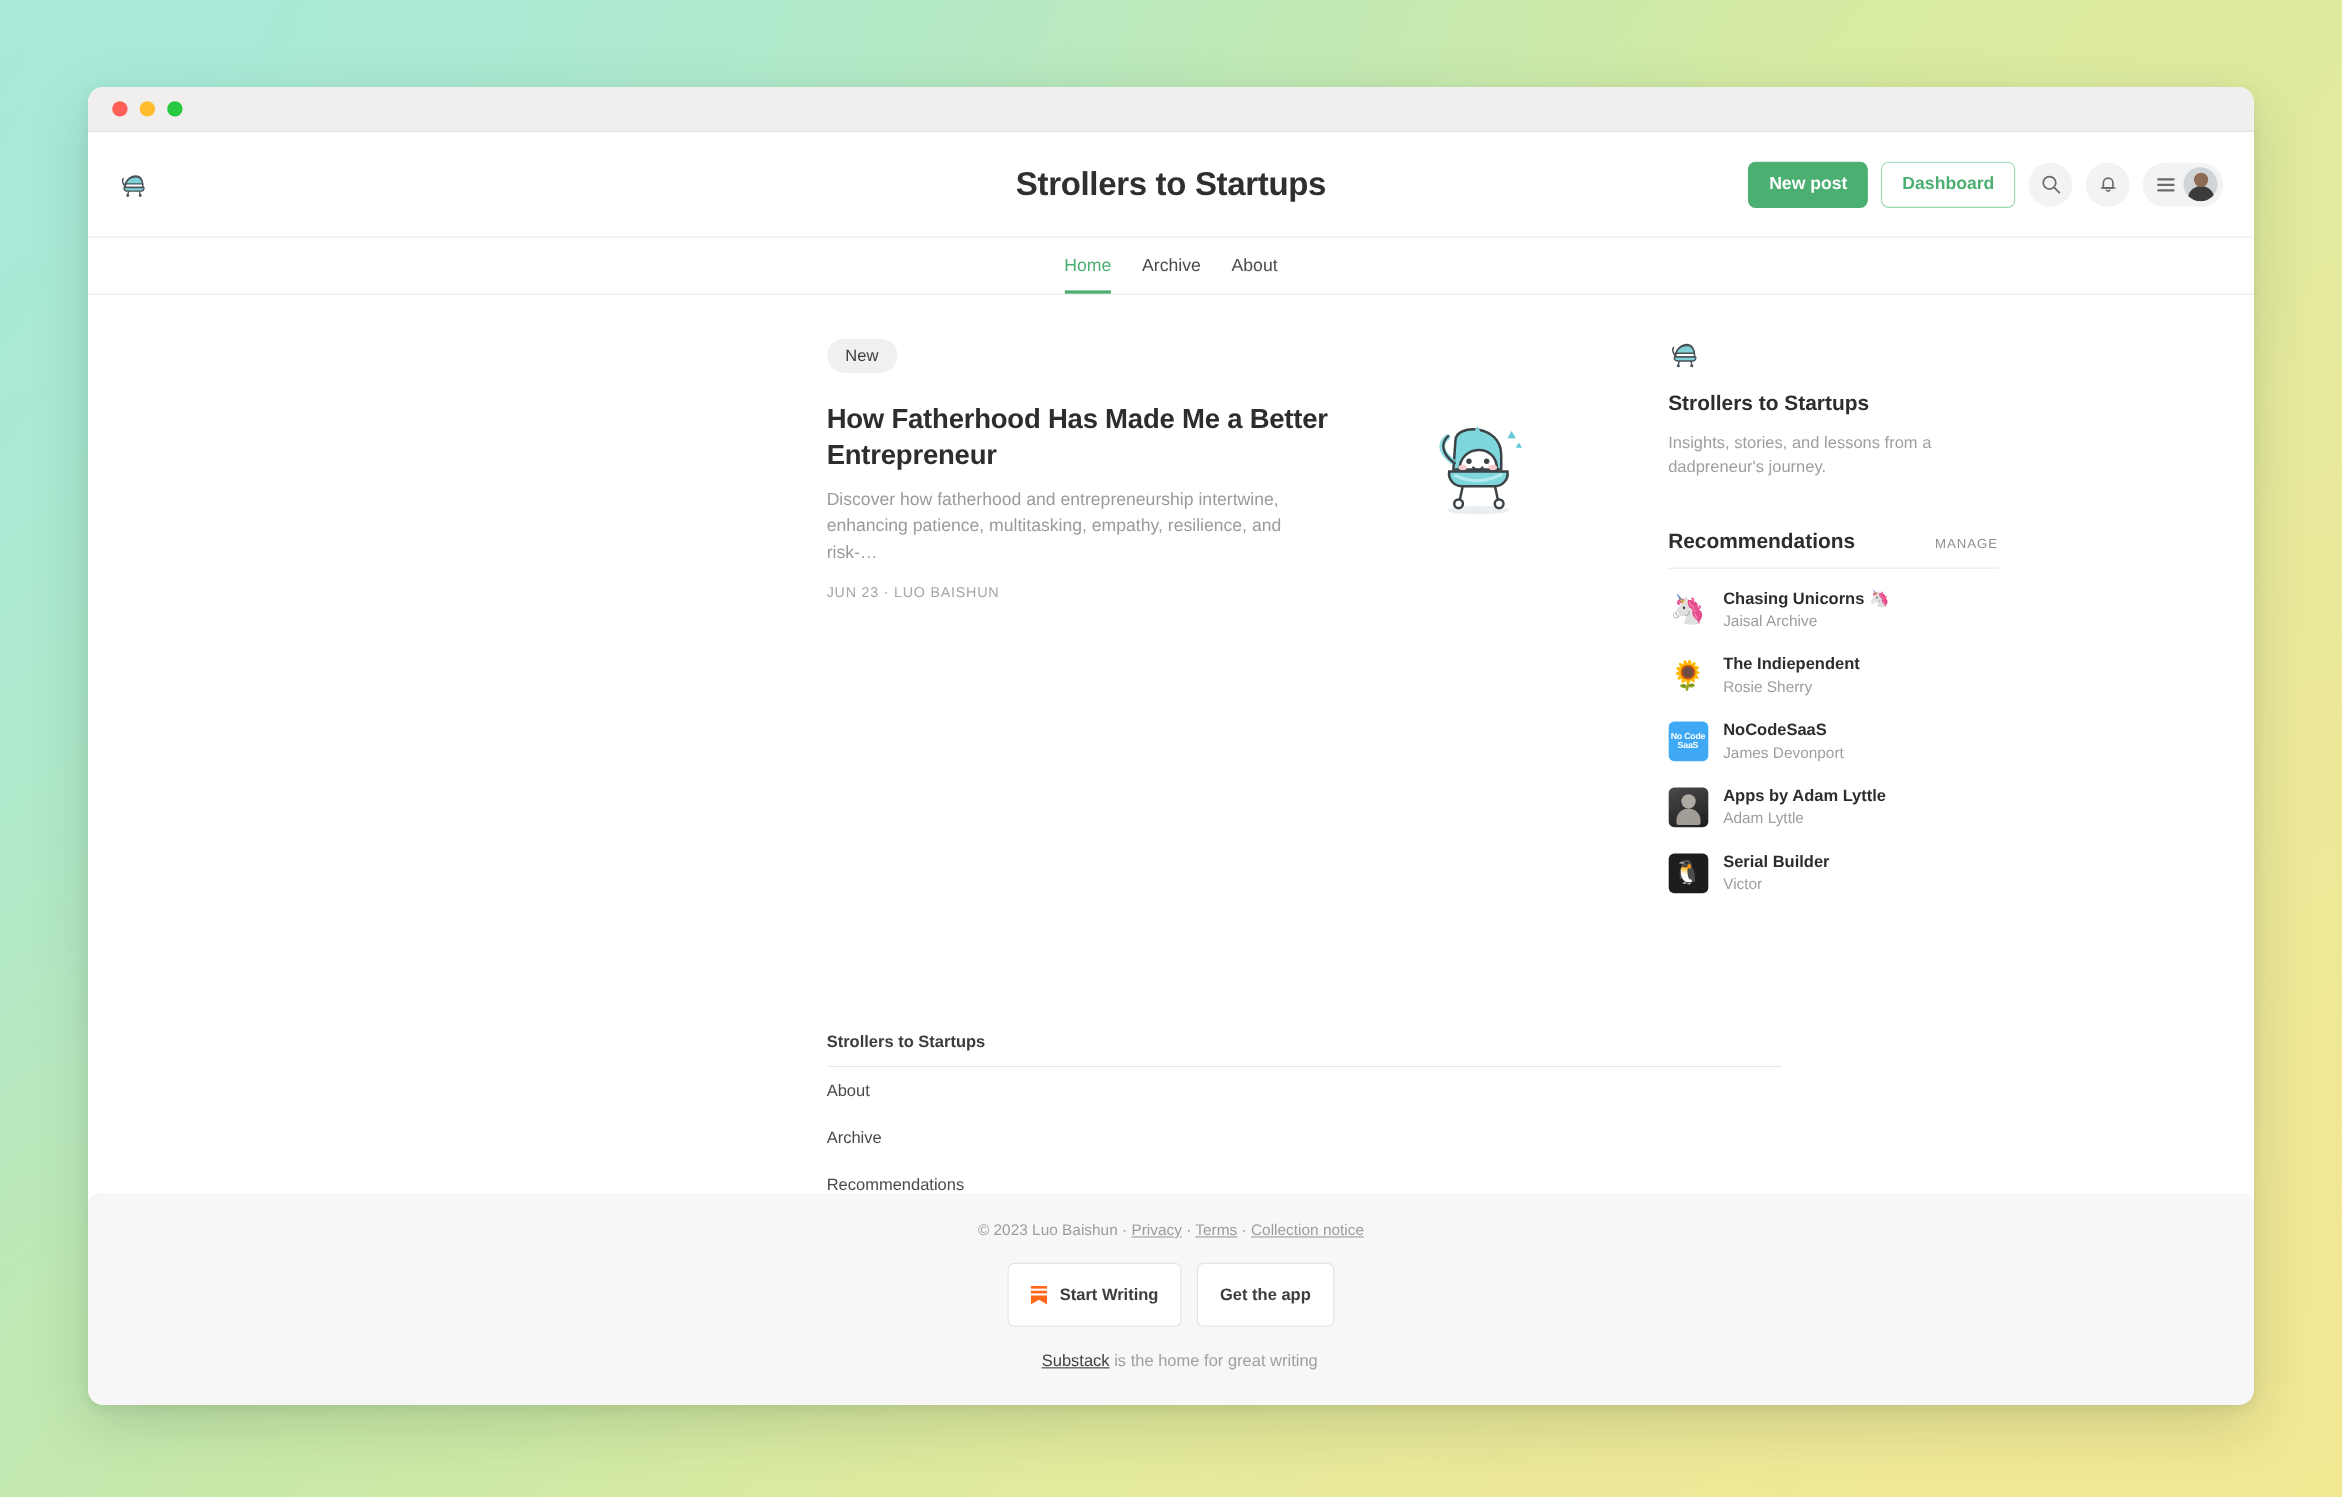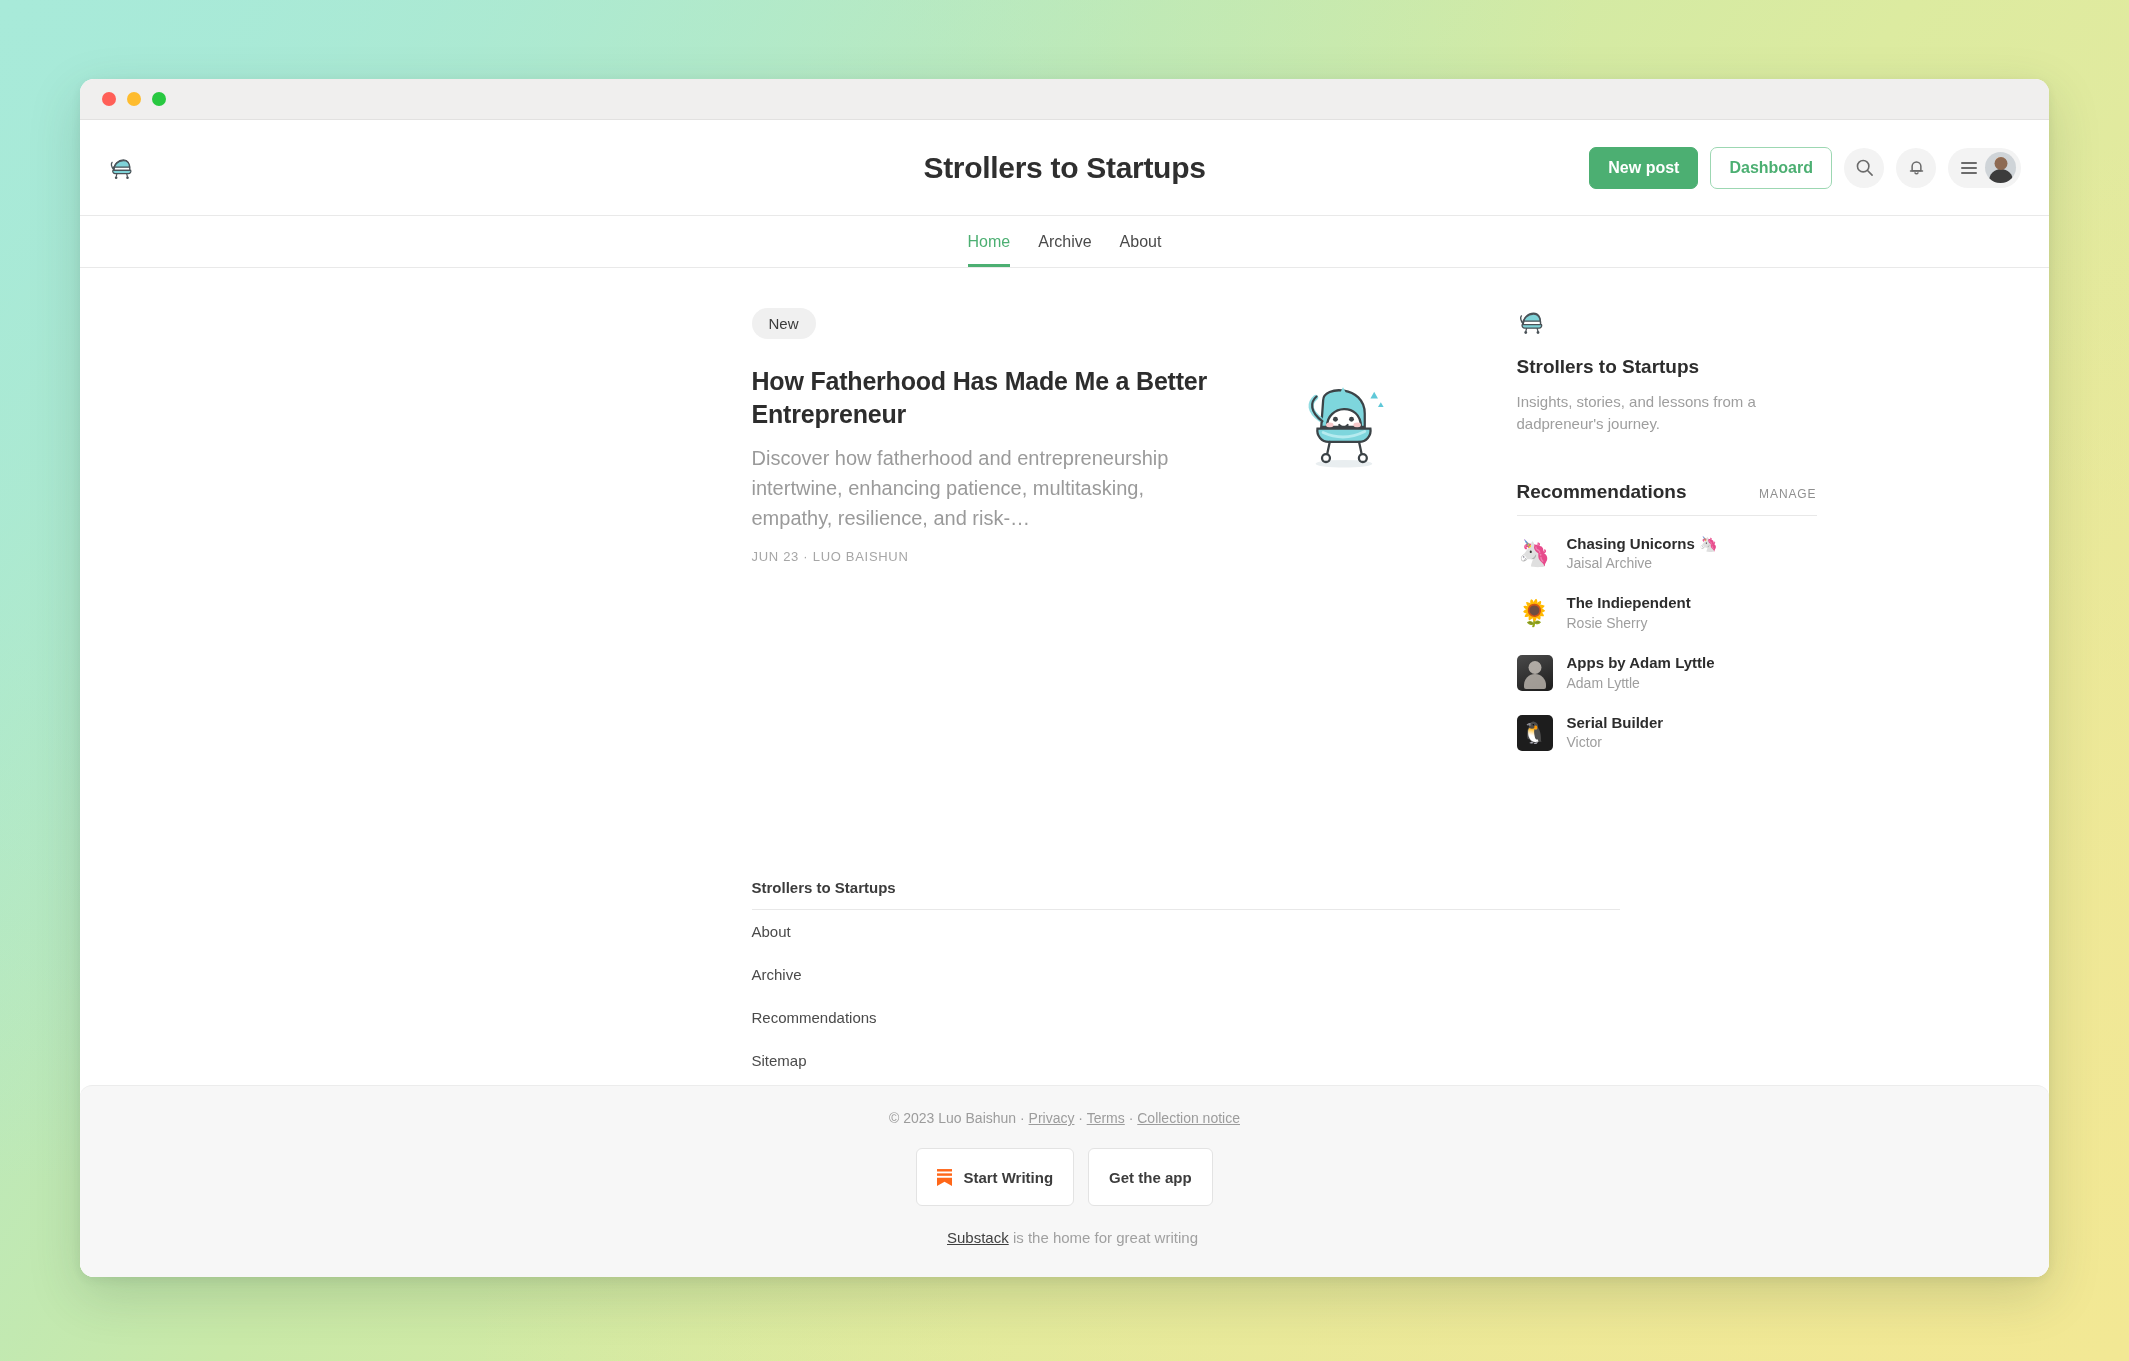--- a/index.html
+++ b/index.html
@@ -225,21 +225,21 @@
   .post-title {
     font-size: 25px;
     font-weight: 700;
     line-height: 1.3;
     color: #2d2d2d;
     letter-spacing: -0.2px;
     margin-bottom: 13px;
     cursor: pointer;
   }
   .post-sub {
-    font-size: 20px;
+    font-size: 16px;
     line-height: 1.5;
     color: #9a9a9a;
     max-width: 420px;
     margin-bottom: 16px;
   }
   .post-meta {
     font-size: 13px;
     letter-spacing: 0.7px;
     color: #a6a6a6;
   }
@@ -558,20 +558,29 @@
         <div class="rec-item">
           <span class="rec-avatar">🌻</span>
           <span>
             <span class="rec-name" style="display: flex;">
                 <span>The Indiependent</span>
               </span>
             <span class="rec-author" style="display: block;">Rosie Sherry</span>
           </span>
         </div>
 
+        <div class="rec-item">
+          <span class="rec-avatar nocodesaas">No Code SaaS</span>
+          <span>
+            <span class="rec-name" style="display: flex;">
+                <span>NoCodeSaaS</span>
+              </span>
+            <span class="rec-author" style="display: block;">James Devonport</span>
+          </span>
+        </div>
 
         <div class="rec-item">
           <span class="rec-avatar photo"></span>
           <span>
             <span class="rec-name" style="display: flex;">
                 <span>Apps by Adam Lyttle</span>
               </span>
             <span class="rec-author" style="display: block;">Adam Lyttle</span>
           </span>
         </div>

